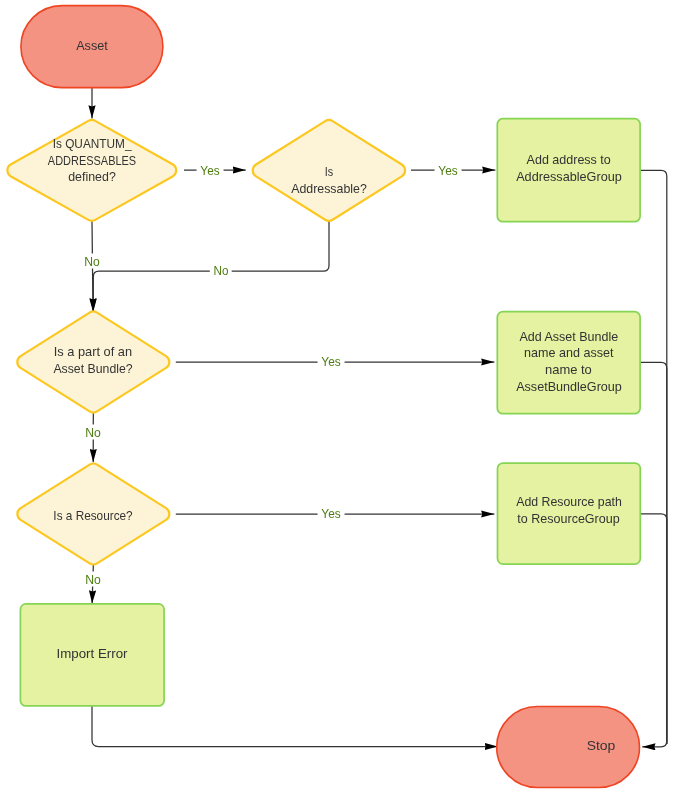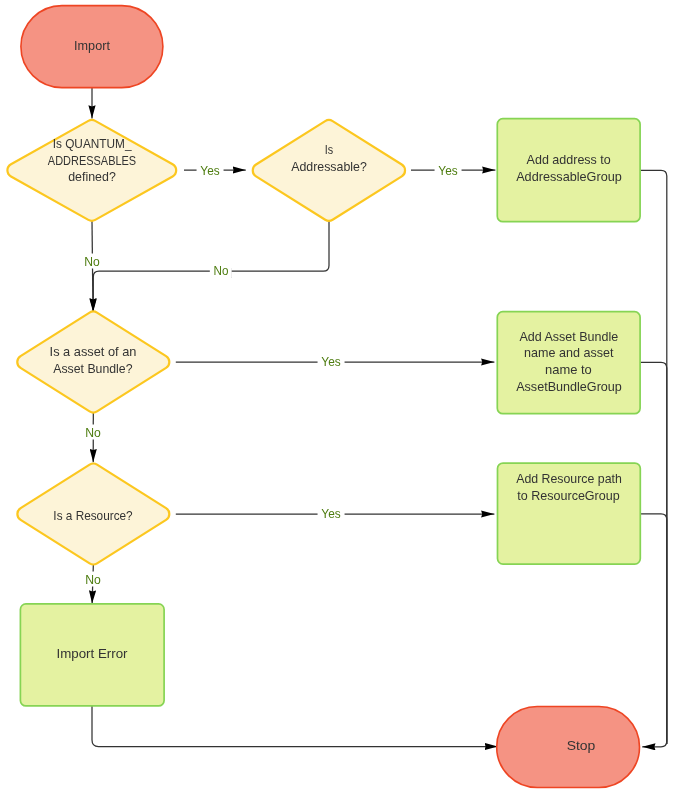--- a/index.html
+++ b/index.html
@@ -72,30 +72,30 @@
       <g>
         <rect x="20.40" y="603.90" width="143.70" height="102.00" rx="5.5" ry="5.5" fill="#E4F2A1" stroke="#86D454" stroke-width="1.7"></rect>
       </g>
       <g>
         <rect x="496.70" y="706.50" width="142.80" height="81.00" rx="40.50" ry="40.50" fill="#F59383" stroke="#EE4523" stroke-width="1.6"></rect>
       </g>
     </g>
   </svg>
 
   <div id="labels">
-    <div class="nodelabel" style="left:91.90px;top:45.70px"><div class="tl"><span style="transform: scaleX(0.987746);">Import</span></div></div>
+    <div class="nodelabel" style="left:91.90px;top:45.70px"><div class="tl"><span style="transform: scaleX(0.987746);">Asset</span></div></div>
     <div class="nodelabel" style="left:91.80px;top:161px"><div class="tl"><span style="transform: scaleX(0.923494);">Is QUANTUM_</span></div><div class="tl"><span style="transform: scaleX(0.856242);">ADDRESSABLES</span></div><div class="tl"><span style="transform: scaleX(0.969265);">defined?</span></div></div>
-    <div class="nodelabel" style="left:328.90px;top:159px"><div class="tl"><span style="transform: scaleX(0.842633);">Is</span></div><div class="tl"><span style="transform: scaleX(0.967219);">Addressable?</span></div></div>
+    <div class="nodelabel" style="left:328.90px;top:181px"><div class="tl"><span style="transform: scaleX(0.842633);">Is</span></div><div class="tl"><span style="transform: scaleX(0.967219);">Addressable?</span></div></div>
     <div class="nodelabel" style="left:568.70px;top:169.30px"><div class="tl"><span style="transform: scaleX(0.978004);">Add address to</span></div><div class="tl"><span style="transform: scaleX(0.990454);">AddressableGroup</span></div></div>
-    <div class="nodelabel" style="left:93.30px;top:361.10px"><div class="tl"><span style="transform: scaleX(1.00064);">Is a asset of an</span></div><div class="tl"><span style="transform: scaleX(0.959637);">Asset Bundle?</span></div></div>
+    <div class="nodelabel" style="left:93.30px;top:361.10px"><div class="tl"><span style="transform: scaleX(1.00064);">Is a part of an</span></div><div class="tl"><span style="transform: scaleX(0.959637);">Asset Bundle?</span></div></div>
     <div class="nodelabel" style="left:568.70px;top:361.80px"><div class="tl"><span style="transform: scaleX(0.977915);">Add Asset Bundle</span></div><div class="tl"><span style="transform: scaleX(0.981743);">name and asset</span></div><div class="tl"><span style="transform: scaleX(1.01189);">name to</span></div><div class="tl"><span style="transform: scaleX(0.983971);">AssetBundleGroup</span></div></div>
     <div class="nodelabel" style="left:93.35px;top:516px"><div class="tl"><span style="transform: scaleX(0.921256);">Is a Resource?</span></div></div>
-    <div class="nodelabel" style="left:568.90px;top:488px"><div class="tl"><span style="transform: scaleX(0.963833);">Add Resource path</span></div><div class="tl"><span style="transform: scaleX(0.979319);">to ResourceGroup</span></div></div>
+    <div class="nodelabel" style="left:568.90px;top:511px"><div class="tl"><span style="transform: scaleX(0.963833);">Add Resource path</span></div><div class="tl"><span style="transform: scaleX(0.979319);">to ResourceGroup</span></div></div>
     <div class="nodelabel" style="left:92.25px;top:654.00px"><div class="tl"><span style="transform: scaleX(1.04005);">Import Error</span></div></div>
-    <div class="nodelabel" style="left:581px;top:746.10px"><div class="tl"><span style="transform: scaleX(1.09009);">Stop</span></div></div>
+    <div class="nodelabel" style="left:601px;top:746.10px"><div class="tl"><span style="transform: scaleX(1.09009);">Stop</span></div></div>
     <div class="edgelabel" style="left:209.90px;top:169.50px"><span style="transform: scaleX(0.923859);">Yes</span></div>
     <div class="edgelabel" style="left:91.70px;top:261.20px"><span style="transform: scaleX(0.947469);">No</span></div>
     <div class="edgelabel" style="left:448.00px;top:169.50px"><span style="transform: scaleX(0.923859);">Yes</span></div>
     <div class="edgelabel" style="left:220.70px;top:270.30px"><span style="transform: scaleX(0.910793);">No</span></div>
     <div class="edgelabel" style="left:331.40px;top:361.00px"><span style="transform: scaleX(0.928646);">Yes</span></div>
     <div class="edgelabel" style="left:92.90px;top:431.80px"><span style="transform: scaleX(0.953582);">No</span></div>
     <div class="edgelabel" style="left:331.40px;top:512.80px"><span style="transform: scaleX(0.928646);">Yes</span></div>
     <div class="edgelabel" style="left:93.20px;top:579.00px"><span style="transform: scaleX(0.953582);">No</span></div>
   </div>
 </div>

